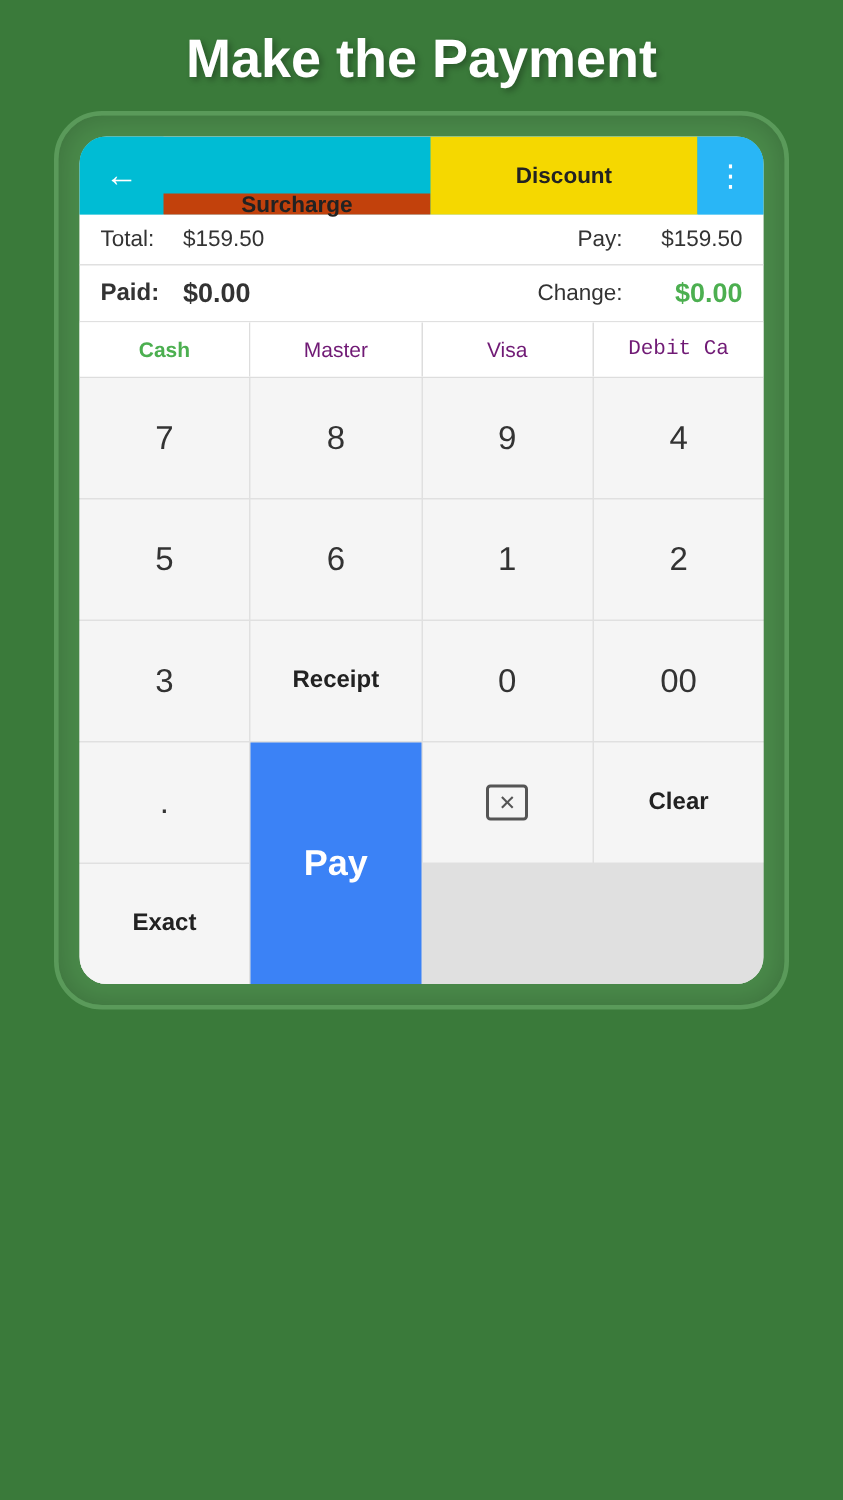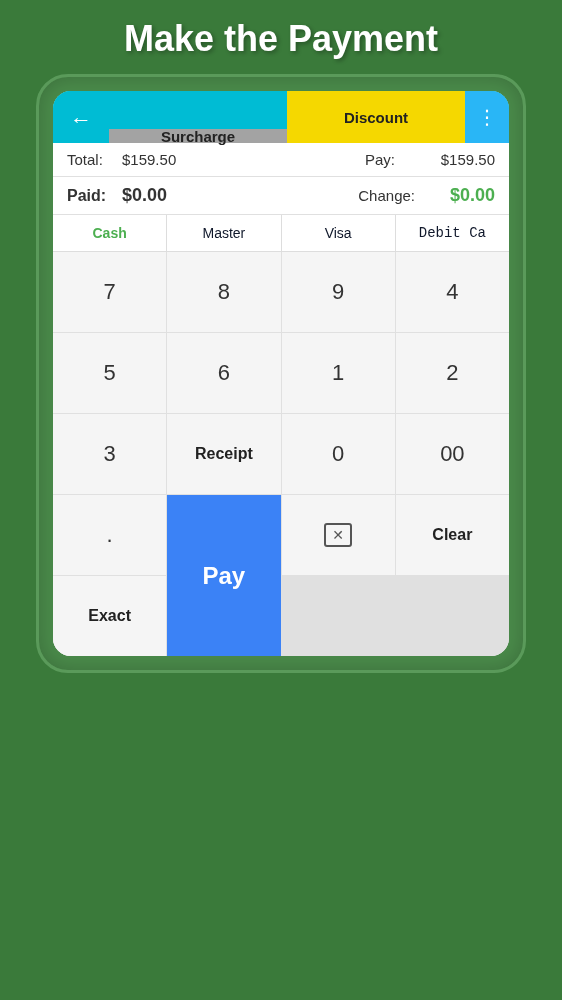--- a/index.html
+++ b/index.html
@@ -56,21 +56,21 @@
       display: flex;
       align-items: center;
       justify-content: center;
       font-size: 22px;
       cursor: pointer;
       flex-shrink: 0;
     }
 
     .toolbar-surcharge {
       flex: 1;
-      background: #a3a3a3;
+      background: #c2410c;
       display: flex;
       align-items: center;
       justify-content: center;
       font-weight: bold;
       font-size: 15px;
       color: #222;
       cursor: pointer;
       margin-top: 38px;
     }
 
@@ -119,20 +119,21 @@
     .summary-row .value {
       font-size: 15px;
       color: #333;
       flex: 1;
     }
 
     .summary-row .label2 {
       font-size: 15px;
       color: #333;
       min-width: 50px;
+      text-align: right;
       margin-left: 38px;
     }
 
     .summary-row .value2 {
       font-size: 15px;
       color: #333;
       min-width: 80px;
       text-align: right;
     }
 
@@ -157,21 +158,21 @@
       display: flex;
       background: white;
       border-bottom: 1px solid #ddd;
     }
 
     .payment-tab {
       flex: 1;
       text-align: center;
       padding: 10px 4px;
       font-size: 14px;
-      color: #0f172a;
+      color: #701a75;
       cursor: pointer;
       border-right: 1px solid #ddd;
       background: white;
     }
 
     .payment-tab.active {
       color: #4CAF50;
       font-weight: bold;
     }
 

